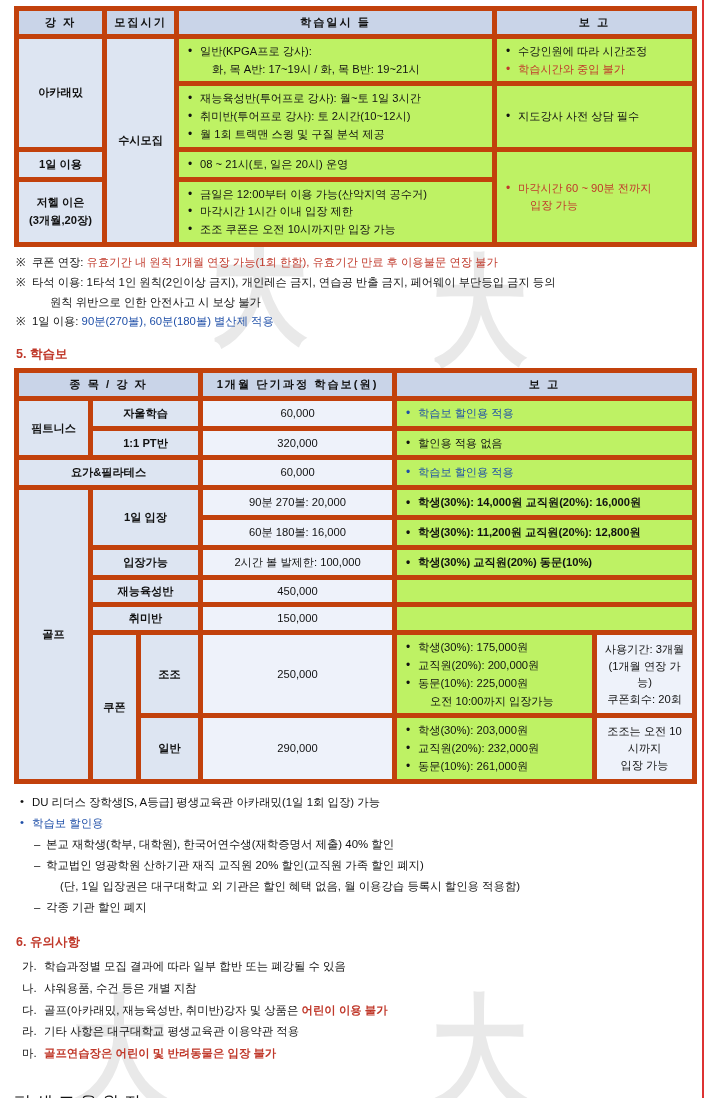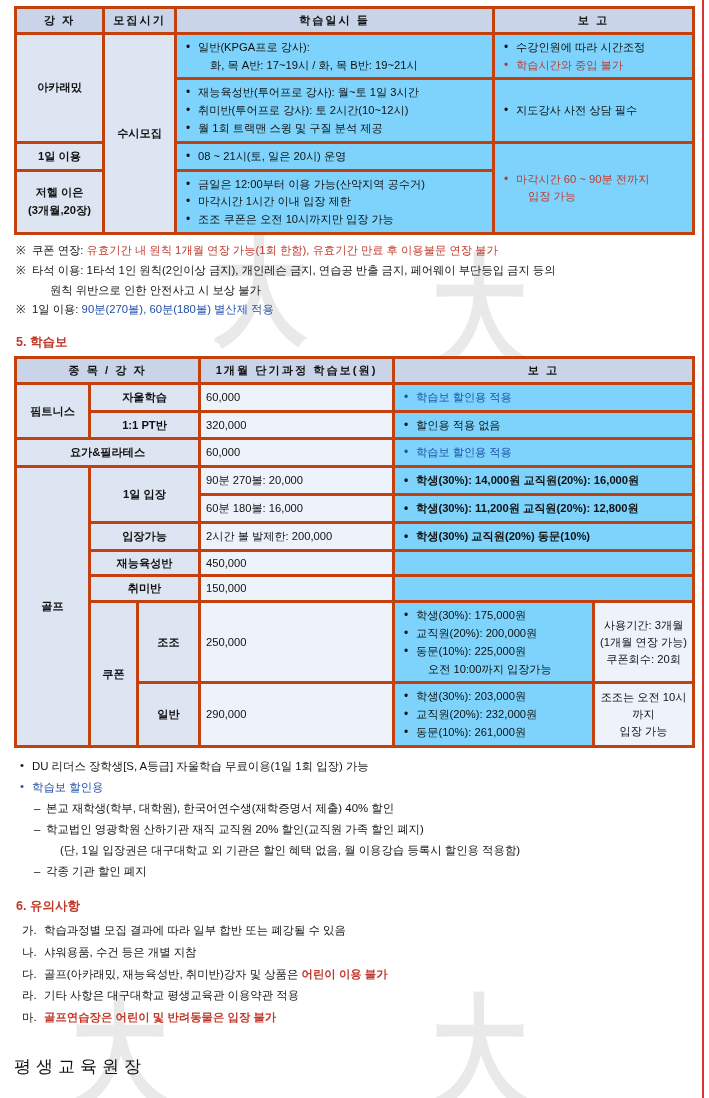--- a/index.html
+++ b/index.html
@@ -52,39 +52,39 @@
     color: #111;
   }
   h4.sec.red  { color: #c0392b; }
 
   table.grid {
     border-collapse: collapse;
     width: 100%;
     table-layout: fixed;
   }
   table.grid th, table.grid td {
-    border: 3px solid #c2410c;
+    border: 5px solid #c2410c;
     padding: 3px 5px;
     vertical-align: middle;
     font-size: 11.2px;
     line-height: 1.5;
   }
   table.grid th {
     background: #c9d4e8;
     font-weight: bold;
     text-align: center;
     letter-spacing: 2px;
   }
   td.lab {
     background: #dde5f2;
     text-align: center;
     font-weight: bold;
   }
-  td.cell { background: #7dd3fc; }
-  td.num  { background: #eef2fa; text-align: left; }
+  td.cell { background: #bef264; }
+  td.num  { background: #eef2fa; text-align: center; }
   td.ctr  { background: #eef2fa; text-align: center; }
 
   ul.dots {
     margin: 0;
     padding-left: 14px;
     list-style: none;
   }
   ul.dots > li {
     position: relative;
     padding-left: 2px;
@@ -327,21 +327,21 @@
           <td class="num">60분 180볼: 16,000</td>
           <td class="cell" colspan="2">
             <ul class="dots">
                 <li class="bold">학생(30%): 11,200원   교직원(20%): 12,800원</li>
               </ul>
           </td>
         </tr>
 
         <tr>
           <td class="lab" colspan="2">입장가능</td>
-          <td class="num">2시간 볼 발제한: 200,000</td>
+          <td class="num">2시간 볼 발제한: 100,000</td>
           <td class="cell" colspan="2">
             <ul class="dots">
                 <li class="bold">학생(30%)   교직원(20%)   동문(10%)</li>
               </ul>
           </td>
         </tr>
 
         <tr>
           <td class="lab" colspan="2">재능육성반</td>
           <td class="num">450,000</td>
@@ -385,21 +385,21 @@
           </td>
           <td class="ctr">
             <div>조조는  오전 10시까지</div>
             <div>입장 가능</div>
           </td>
         </tr>
       </tbody>
     </table>
 
     <div class="bullets">
-      <div class="b1">DU 리더스 장학생[S, A등급] 자울학습 무료이용(1일 1회 입장) 가능</div>
+      <div class="b1">DU 리더스 장학생[S, A등급] 평생교육관 아카래밌(1일 1회 입장) 가능</div>
       <div class="b1 blue">학습보 할인용</div>
       <div class="d1">본교 재학생(학부, 대학원), 한국어연수생(재학증명서 제출) 40% 할인</div>
       <div class="d1">학교법인 영광학원 산하기관 재직 교직원 20% 할인(교직원 가족 할인 폐지)</div>
       <div class="d2">(단, 1일 입장권은 대구대학교 외 기관은 할인 혜택 없음, 월 이용강습 등록시 할인용 적용함)</div>
       <div class="d1">각종 기관 할인 폐지</div>
     </div>
 
     <h4 class="sec red" style="margin-top:16px">6. 유의사항</h4>
 
     <div class="items">

